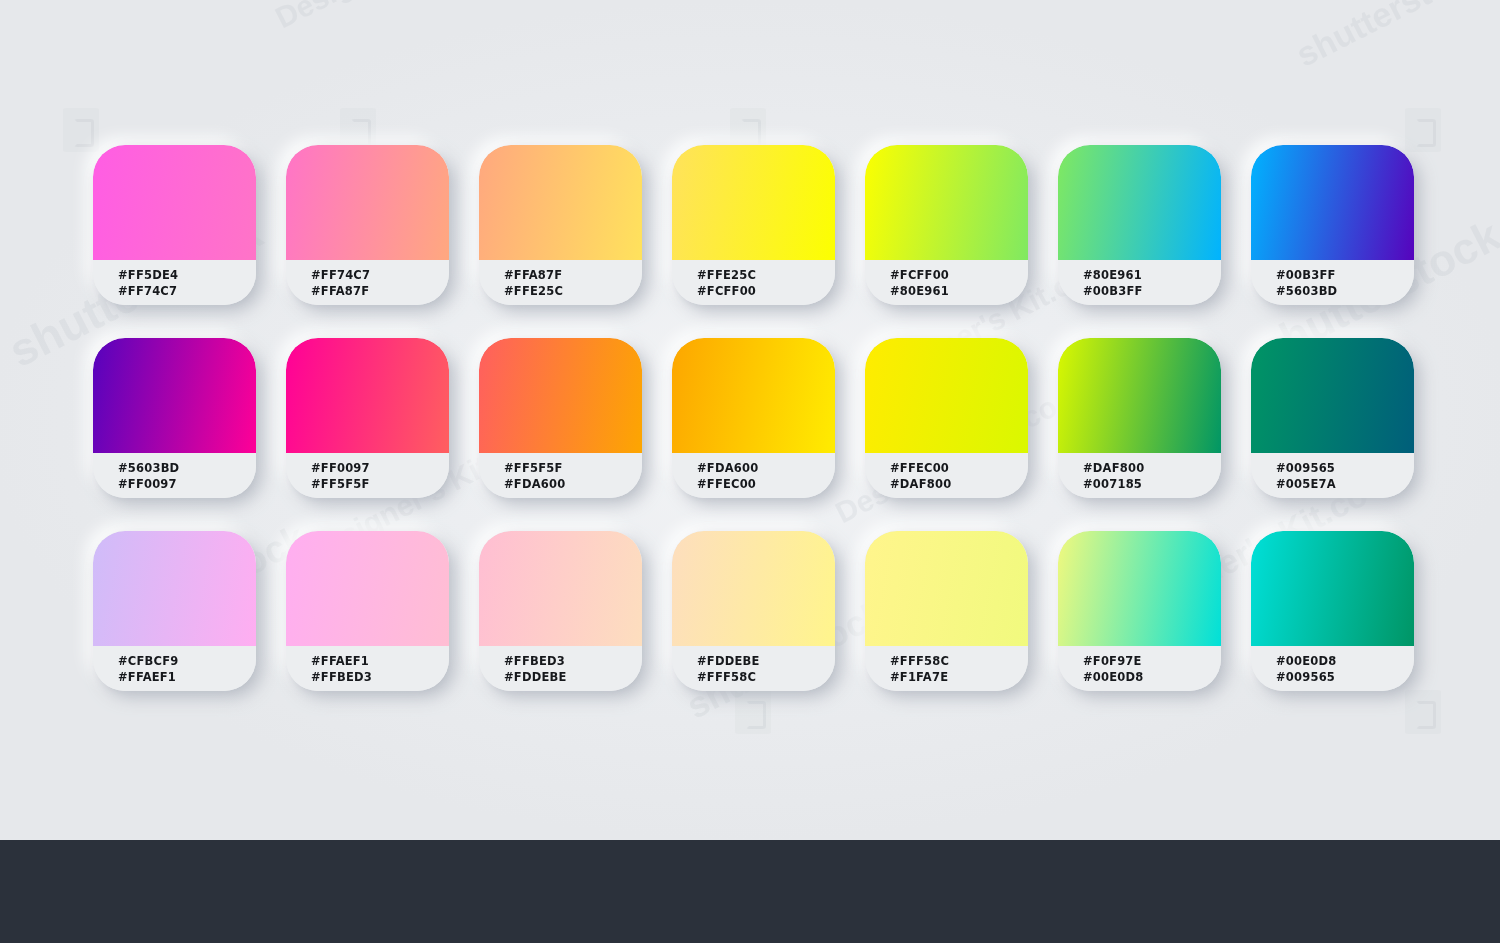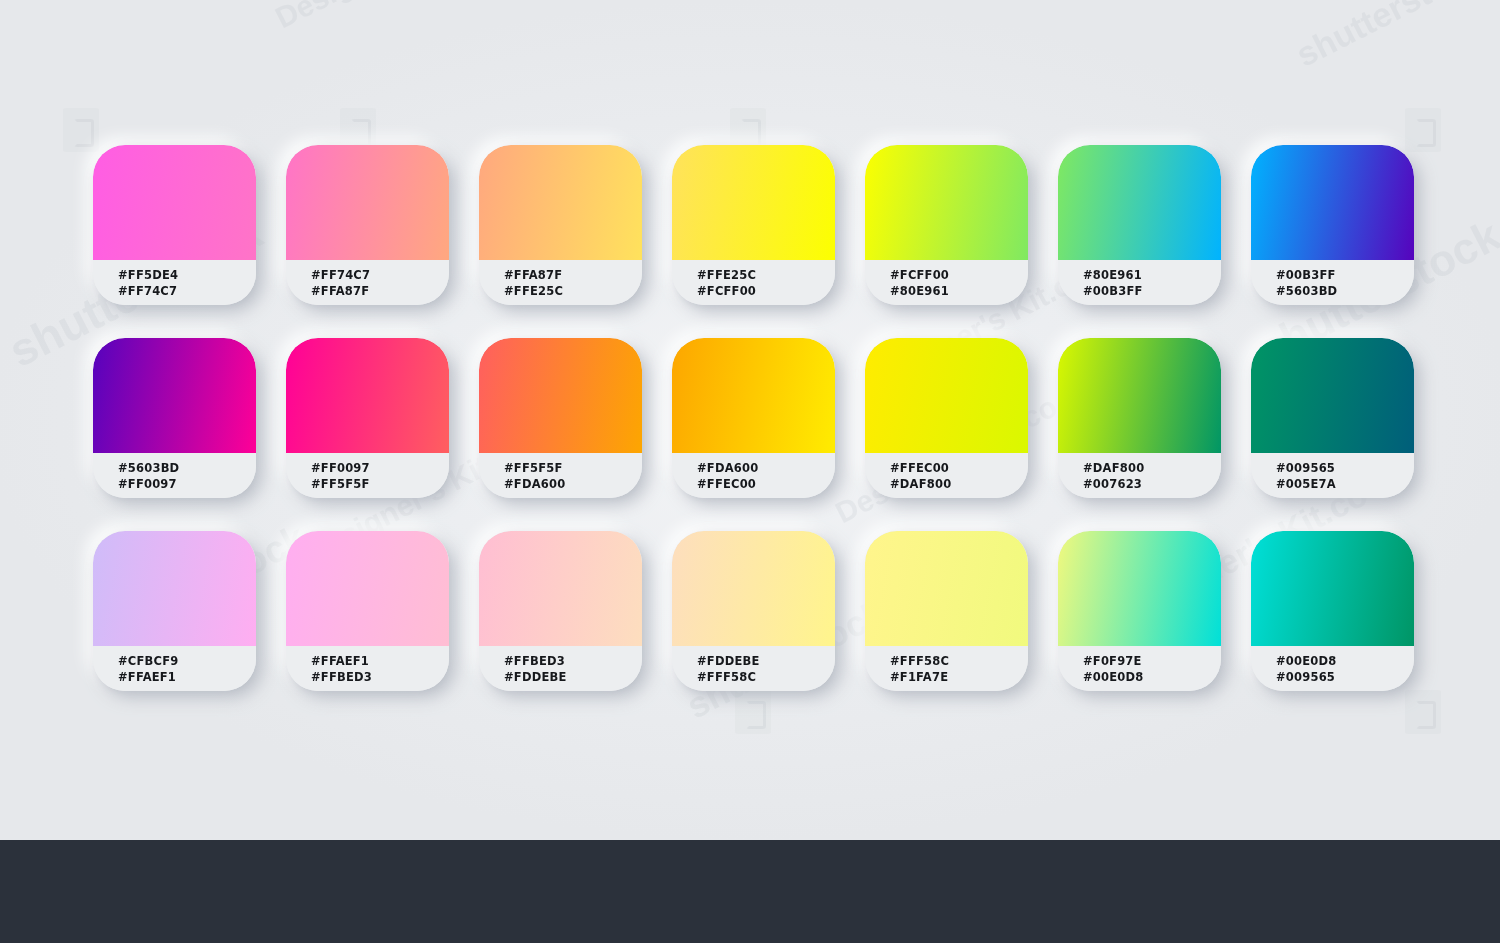--- a/index.html
+++ b/index.html
@@ -234,21 +234,21 @@
         <div class="swatch-gradient" style="background: linear-gradient(100deg, rgb(255, 236, 0) 0%, rgb(218, 248, 0) 100%);"></div>
         <div class="swatch-labels">
           <span class="swatch-code">#FFEC00</span>
           <span class="swatch-code">#DAF800</span>
         </div>
       </div>
       <div class="swatch-card">
         <div class="swatch-gradient" style="background: linear-gradient(100deg, rgb(218, 248, 0) 0%, rgb(0, 150, 101) 100%);"></div>
         <div class="swatch-labels">
           <span class="swatch-code">#DAF800</span>
-          <span class="swatch-code">#007623</span>
+          <span class="swatch-code">#007185</span>
         </div>
       </div>
       <div class="swatch-card">
         <div class="swatch-gradient" style="background: linear-gradient(100deg, rgb(0, 149, 101) 0%, rgb(0, 94, 122) 100%);"></div>
         <div class="swatch-labels">
           <span class="swatch-code">#009565</span>
           <span class="swatch-code">#005E7A</span>
         </div>
       </div>
       <div class="swatch-card">

